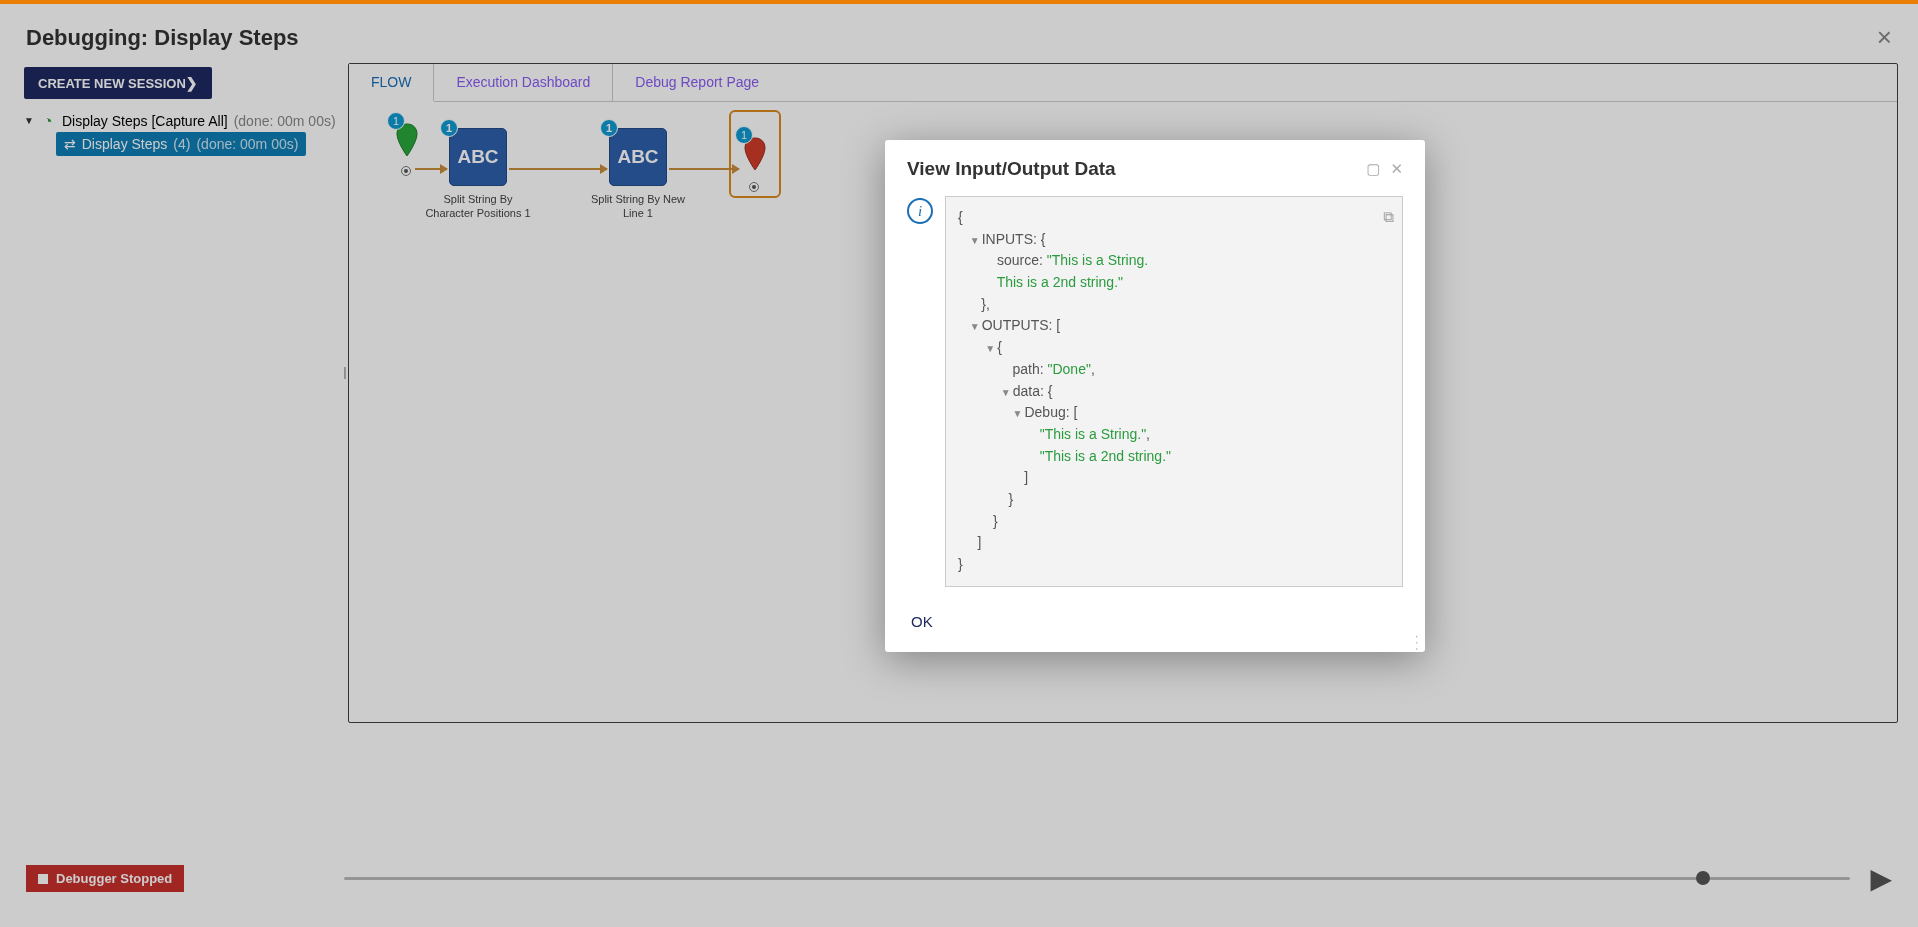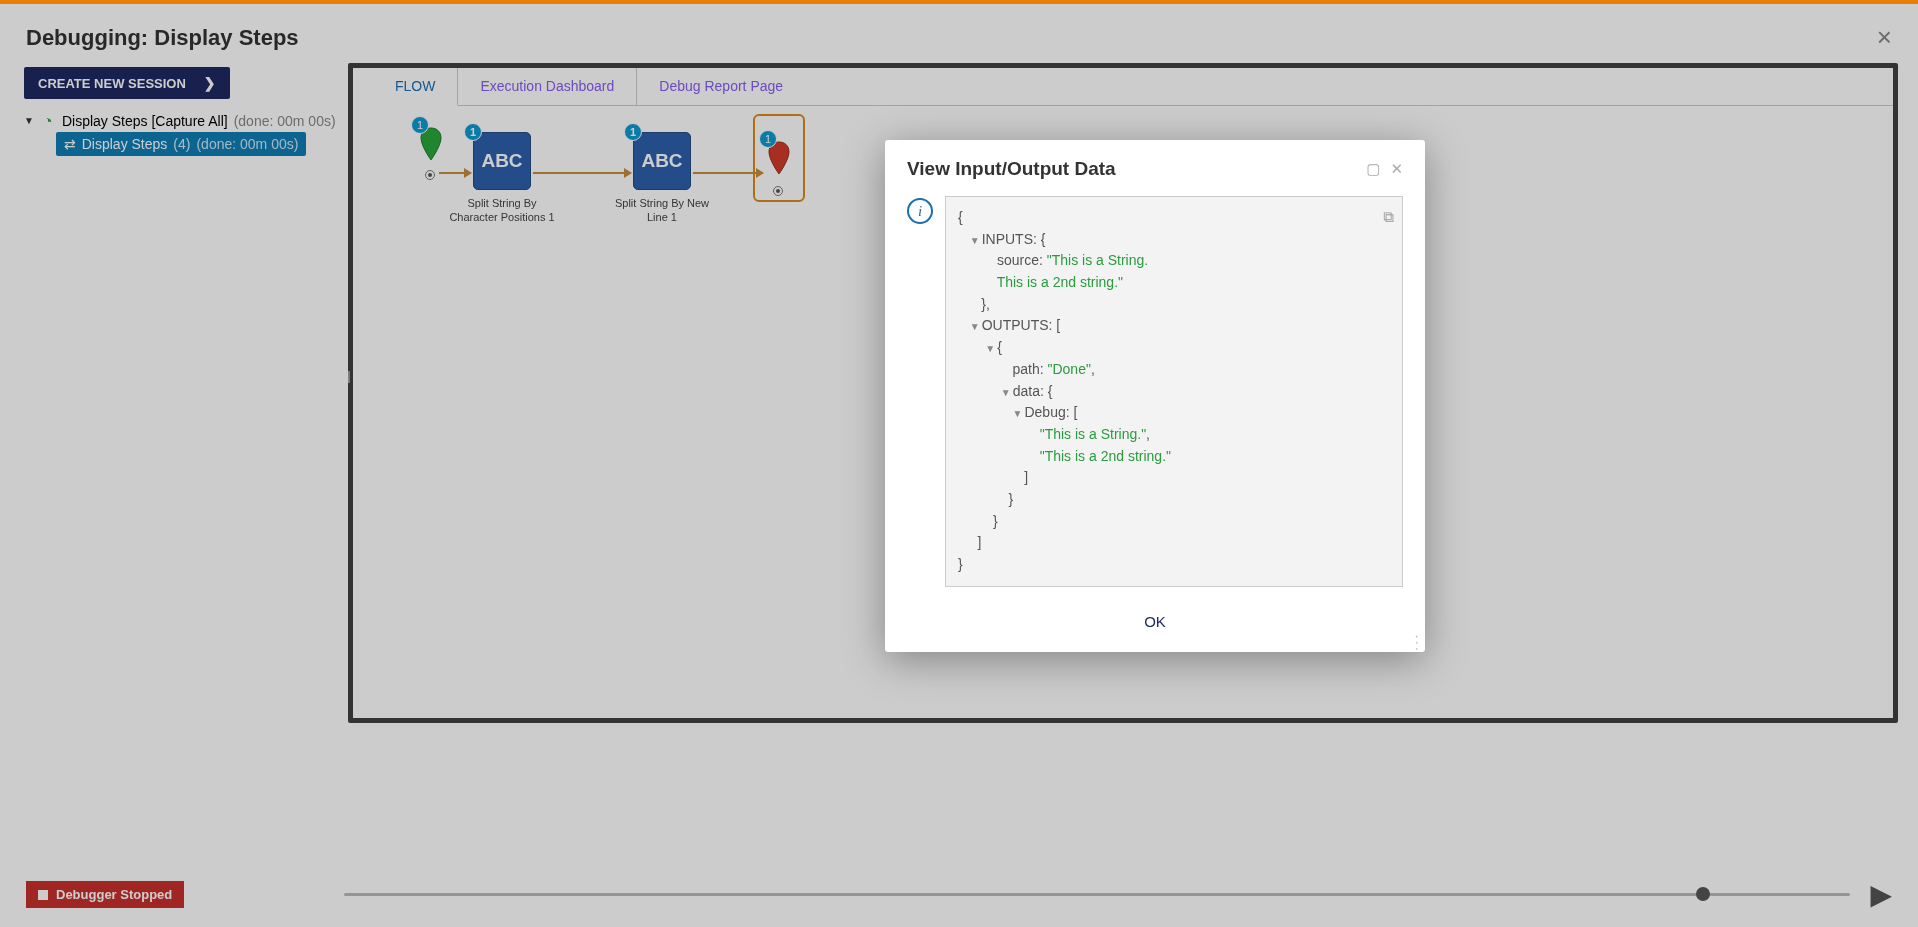--- a/index.html
+++ b/index.html
@@ -5,70 +5,70 @@
   * { box-sizing: border-box; margin: 0; padding: 0; font-family: "Segoe UI", Arial, sans-serif; }
   body { background: #fff; width: 1918px; height: 927px; overflow: hidden; }
   .topbar { height: 4px; background: #e87e04; }
   .page { position: relative; width: 100%; height: 923px; }
   .overlay { position: absolute; inset: 0; background: rgba(0,0,0,0.2); pointer-events: none; z-index: 5; }
   .header { display: flex; align-items: center; justify-content: space-between; padding: 18px 26px 10px; text-align: right; }
   .header h1 { font-size: 22px; font-weight: 600; color: #333; }
   .close-x { font-size: 26px; color: #888; cursor: pointer; }
   .main { display: flex; padding: 0 20px; height: 660px; }
   .sidebar { width: 320px; flex: 0 0 320px; }
-  .newsession { background: #1f2a62; color: #fff; font-size: 13px; font-weight: 600; padding: 8px 14px; border-radius: 2px; display: inline-flex; align-items: center; gap: 18px; cursor: pointer; margin: 4px 0 10px 4px; }
+  .newsession { background: #1f2a62; color: #fff; font-size: 13px; font-weight: 600; padding: 8px 14px; border-radius: 2px; display: inline-flex; align-items: center; gap: 0; cursor: pointer; margin: 4px 0 10px 4px; }
   .newsession .chev { font-size: 14px; }
   .tree-row { display: flex; align-items: center; font-size: 14px; padding: 3px 4px; gap: 6px; }
   .tree-row .tri { font-size: 10px; color: #333; }
   .clock-ico { color: #2a9b3e; font-weight: bold; font-size: 15px; display:inline-block; width:16px; text-align:center; }
   .tree-dim { color: #888; }
   .tree-sub { background: #0f7eb6; color: #fff; font-size: 14px; padding: 4px 8px; margin-left: 36px; border-radius: 2px; display: inline-flex; align-items: center; gap: 6px; }
   .tree-sub .cnt { color: #d8ecf7; }
   .tree-sub .ddim { color: #cce5f2; }
-  .canvas-area { flex: 1; border: 5px solid #404040; border-radius: 2px; position: relative; background:#fff; margin-left:8px;padding-left:20px; }
+  .canvas-area { flex: 1; border: 1px solid #404040; border-radius: 2px; position: relative; background:#fff; margin-left:8px; }
   .tabs { display: flex; border-bottom: 1px solid #ccc; }
   .tab { padding: 10px 22px; font-size: 14px; color: #8b5cf6; cursor: pointer; border-right: 1px solid #ccc; }
   .tab.active { color: #1b6fb5; border-bottom: 2px solid #fff; margin-bottom: -1px; background:#fff; font-weight:500; }
   .flowcanvas { position: relative; height: 620px; }
   .node { position: absolute; text-align: center; width: 110px; }
   .badge { position: absolute; top: -8px; left: -8px; background: #0e9bd2; color:#fff; width:18px; height:18px; border-radius:50%; font-size:11px; display:flex; align-items:center; justify-content:center; border:1.5px solid #fff; z-index:2; }
   .abc { width:58px; height:58px; background:#2d5faa; color:#fff; border-radius:5px; display:flex; align-items:center; justify-content:center; font-size:19px; font-weight:700; margin:0 auto; position:relative; border:1px solid #224a85; }
   .abc .badge { top:-10px; left:-10px; }
   .nlabel { font-size:11px; color:#444; margin-top:6px; line-height:1.3; }
   .pin-badge { position:absolute; top:-10px; left:-8px; }
   .startpin { left:28px; top:20px; width:60px; }
   .startpin svg, .endpin svg { display:block; margin:0 auto; }
   .endpin { left:380px; top:8px; width:60px; }
   .endbox { border:2px solid #d98a1b; border-radius:6px; padding:8px 4px; width:52px; height:88px; display:flex; align-items:center; justify-content:center; }
   .connector { position:absolute; height:2px; background:#c98c3e; }
   .connector::after { content:''; position:absolute; right:-1px; top:-4px; border-left:8px solid #c98c3e; border-top:5px solid transparent; border-bottom:5px solid transparent; }
   .circlept { position:absolute; width:10px; height:10px; border:1.5px solid #777; border-radius:50%; background:#fff; }
   .circlept .dot { width:4px; height:4px; background:#555; border-radius:50%; margin:1.5px auto; }
   .resize-handle { position:absolute; left:-6px; top:300px; color:#aaa; font-size:13px; letter-spacing:-3px; }
-  .footer { position:absolute; bottom:16px; left:26px; right:26px; display:flex; align-items:center; }
+  .footer { position:absolute; bottom:32px; left:26px; right:26px; display:flex; align-items:center; }
   .dbg-stop { background:#c9302c; color:#fff; font-size:13px; font-weight:600; padding:6px 12px; display:inline-flex; align-items:center; gap:8px; }
   .dbg-stop .sq { width:10px; height:10px; background:#fff; }
   .slider { flex:1; height:3px; background:#bbb; margin:0 20px 0 160px; position:relative; border-radius:2px; }
   .slider .thumb { position:absolute; right:140px; top:-6px; width:14px; height:14px; background:#555; border-radius:50%; }
   .play { font-size:28px; color:#555; cursor:pointer; }
 
   .dialog { position:absolute; z-index:10; left:885px; top:136px; width:540px; background:#fff; border-radius:3px; box-shadow:0 8px 40px rgba(0,0,0,0.35); }
   .dlg-head { display:flex; align-items:center; justify-content:space-between; padding:18px 22px 12px; }
   .dlg-head h2 { font-size:19px; font-weight:700; color:#333; }
   .dlg-ctrls { display:flex; gap:10px; color:#aaa; font-size:15px; }
   .dlg-ctrls span { cursor:pointer; }
   .dlg-body { display:flex; padding:4px 22px 16px; gap:12px; }
   .info-ico { width:26px; height:26px; border:2px solid #1b6fb5; border-radius:50%; color:#1b6fb5; display:flex; align-items:center; justify-content:center; font-family:Georgia,serif; font-style:italic; font-size:15px; flex:0 0 26px; margin-top:2px; }
   .json-box { flex:1; border:1px solid #ccc; background:#f3f3f3; padding:10px 12px; font-family:"Segoe UI",Arial,sans-serif; font-size:14px; line-height:1.55; position:relative; min-height:320px; }
   .json-box .copy { position:absolute; right:8px; top:8px; color:#999; font-size:15px; cursor:pointer; }
   .json-box .k { color:#555; }
   .json-box .tri { color:#888; font-size:10px; display:inline-block; width:12px; }
   .json-box .s { color:#2a9b3e; }
   .json-box .line { white-space:pre; }
-  .dlg-foot { display:flex; justify-content:center; padding:6px 20px 18px; }
+  .dlg-foot { display:flex; justify-content:flex-start; padding:6px 20px 18px; }
   .ok-btn { color:#1f2a62; font-size:15px; font-weight:500; cursor:pointer; padding:4px 6px; }
   .dlg-resize { position:absolute; right:2px; bottom:2px; color:#bbb; font-size:13px; transform:rotate(-45deg); cursor:nwse-resize; }
 </style>
 </head>
 <body>
 
 <div class="topbar"></div>
 <div class="page">
   <div class="overlay"></div>
 

